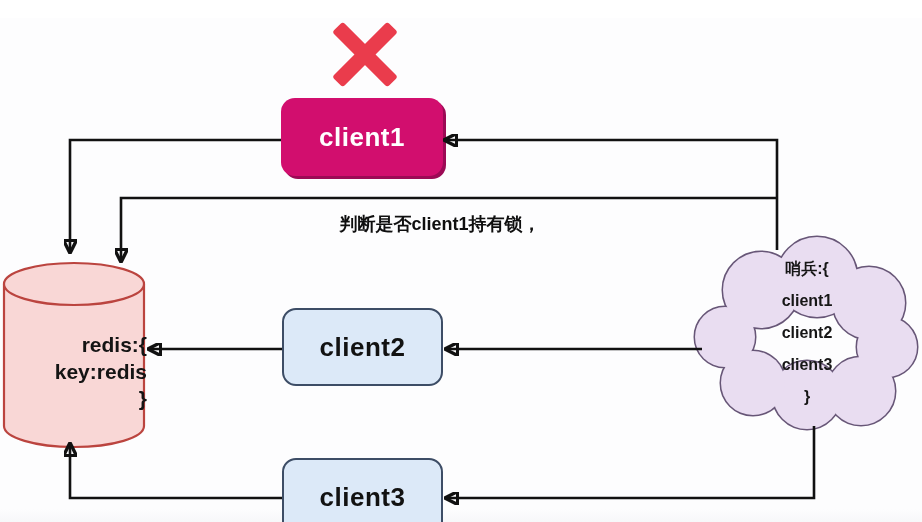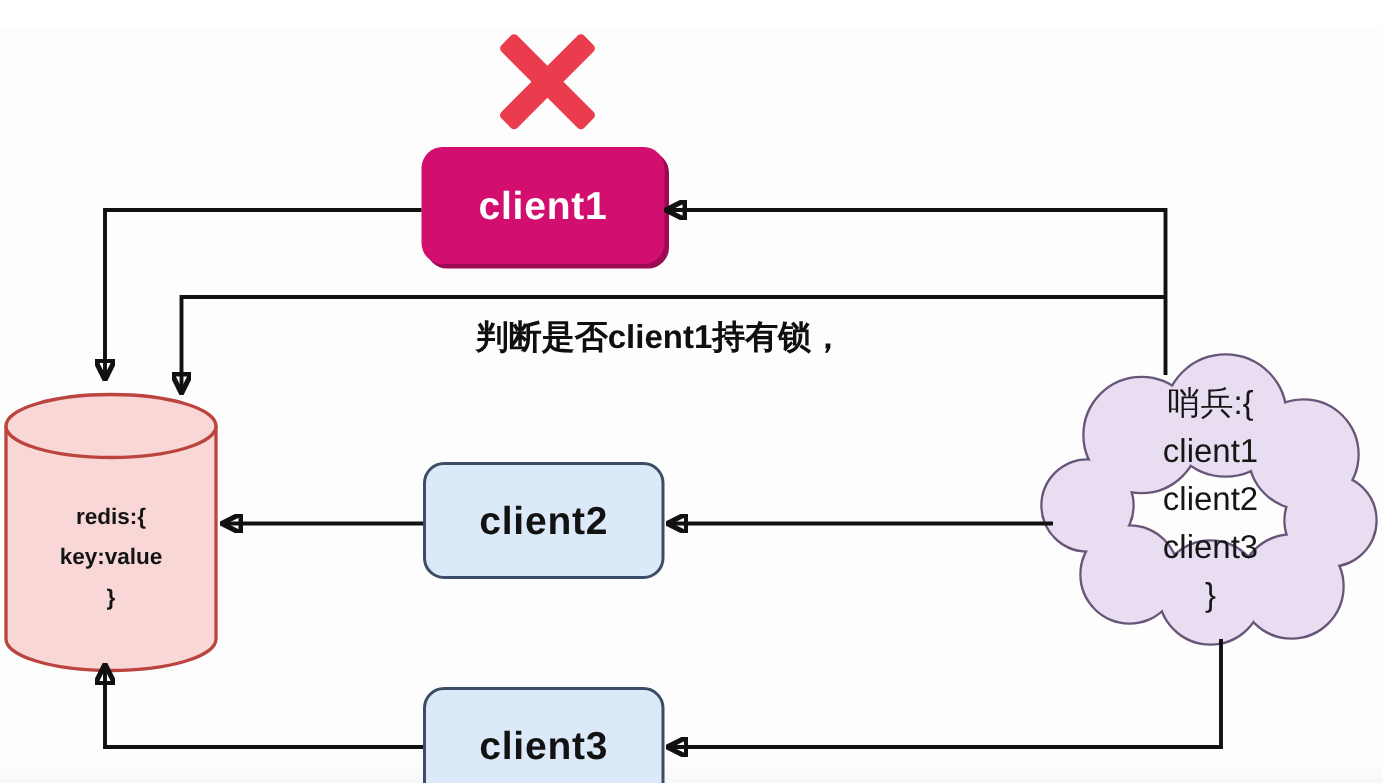--- a/index.html
+++ b/index.html
@@ -42,35 +42,35 @@
     border:2px solid #3d4d66;
   }
   .node-client2 { left:282px; top:290px; }
   .node-client3 { left:282px; top:440px; }
 
   
   .cylinder { position:absolute; left:1px; top:243px; width:146px; height:188px; z-index:2; }
   .cylinder svg { position:absolute; left:0; top:0; }
   .cylinder .label {
     position:absolute; left:0; top:70px; width:146px;
-    text-align:center; font-size:15px; font-weight:700; line-height:27px; color:#141414;
+    text-align:right; font-size:21px; font-weight:700; line-height:27px; color:#141414;
   }
 
   
   .cloud { position:absolute; left:691px; top:217px; width:232px; height:198px; z-index:2; }
   .cloud svg { position:absolute; left:0; top:0; }
   .cloud .label {
     position:absolute; left:0; top:18px; width:232px;
-    text-align:center; font-size:22px; font-weight:400; line-height:32px; color:#161616;
+    text-align:center; font-size:16px; font-weight:700; line-height:32px; color:#161616;
   }
 
   
   .annotation {
     position:absolute; left:260px; top:191px; width:360px; z-index:4;
-    text-align:center; font-size:22px; font-weight:600; line-height:31px; color:#0f0f0f;
+    text-align:center; font-size:18px; font-weight:600; line-height:31px; color:#0f0f0f;
   }
   .annotation div { white-space:nowrap; }
 </style>
 </head>
 <body>
 
 <div class="canvas">
 
   <svg class="arrows" viewBox="0 0 922 522">
     <defs>
@@ -102,21 +102,21 @@
     <span>client3</span>
   </div>
 
   <div class="cylinder">
     <svg width="146" height="188" viewBox="0 0 146 188">
       <path d="M3,23 L3,165 A70,21 0 0 0 143,165 L143,23" fill="#f9d7d6" stroke="#bb443f" stroke-width="2.2"></path>
       <ellipse cx="73" cy="23" rx="70" ry="21" fill="#f9d7d6" stroke="#bb443f" stroke-width="2.2"></ellipse>
     </svg>
     <div class="label">
       <div>redis:{</div>
-      <div>key:value</div>
+      <div>key:redis</div>
       <div>}</div>
     </div>
   </div>
 
   <div class="cloud">
     <svg width="232" height="198" viewBox="0 0 232 198">
 
       <g fill="#e9ddf1" stroke="#675677" stroke-width="3">
         <circle cx="70" cy="55" r="38"></circle>
           <circle cx="126" cy="42" r="40"></circle>

